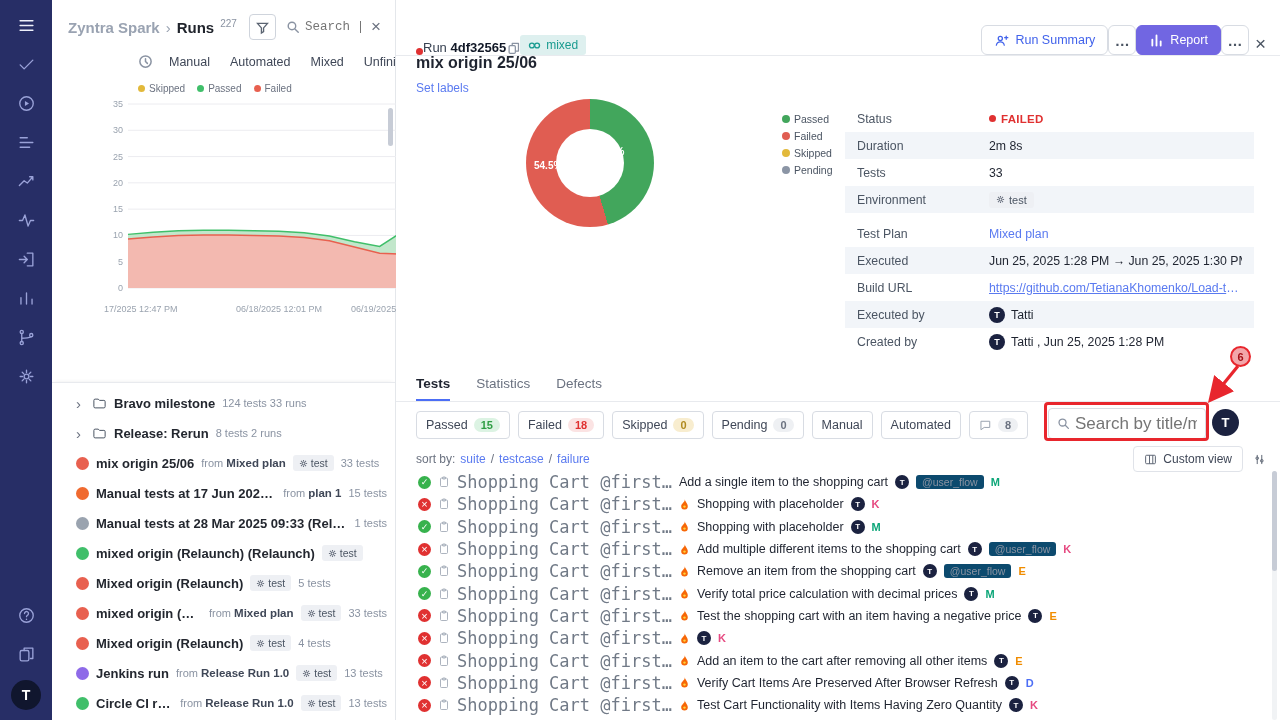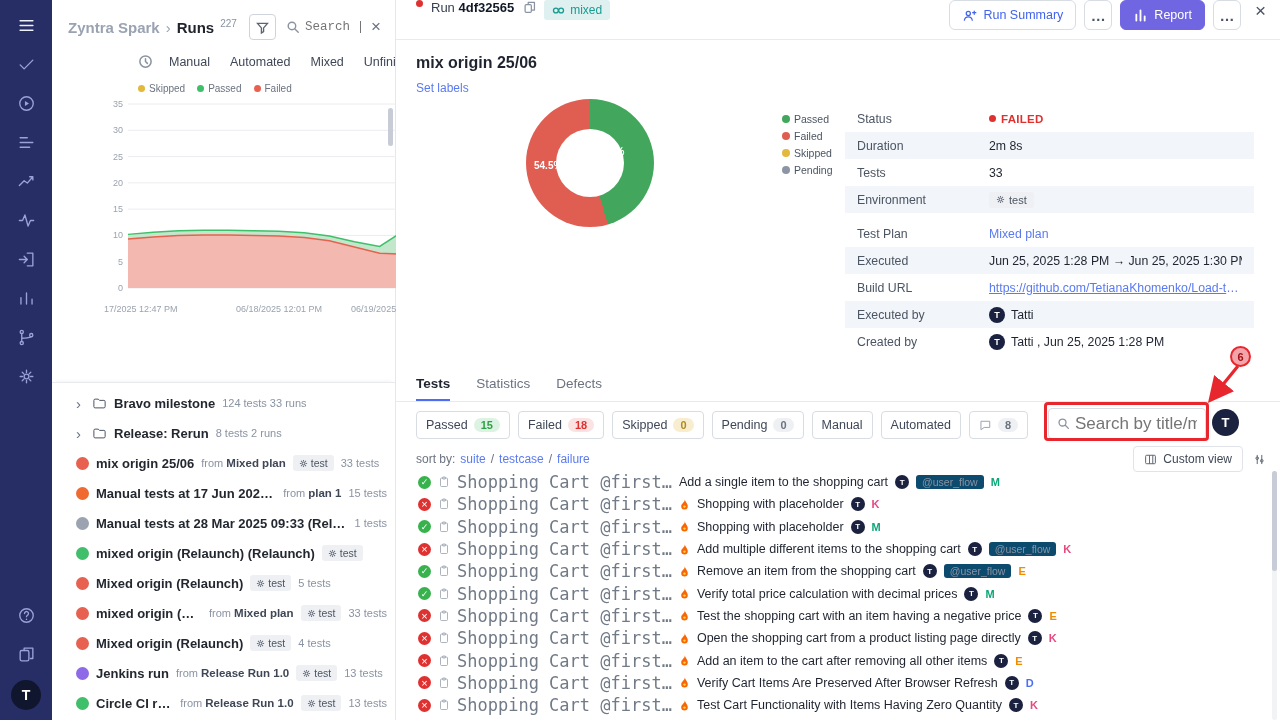--- a/index.html
+++ b/index.html
@@ -51,21 +51,21 @@
   .tr-from{font-size:11px;color:#8a93a2;flex-shrink:0}
   .tr-from b{color:#3f4757;font-size:11.5px}
   .tr-badge{display:flex;align-items:center;gap:3px;background:#eef0f4;border-radius:3px;padding:2px 6px;
     font-size:10.5px;color:#4b5563;flex-shrink:0}
   .gear-sm{width:9px;height:9px;stroke:#6b7280;fill:none;stroke-width:1.2}
   .tr-meta{font-size:11px;color:#8a93a2;flex-shrink:0}
   .rp-scroll{position:absolute;right:2px;top:108px;width:5px;height:38px;border-radius:3px;background:#c7ccd6;cursor:pointer}
 
   
   .run-view{flex:1;position:relative;background:#fff;min-width:0}
-  .rv-topbar{height:40px;border-bottom:1px solid #e8eaee;display:flex;align-items:flex-start;padding:0 14px 0 20px;gap:8px}
+  .rv-topbar{height:56px;border-bottom:1px solid #e8eaee;display:flex;align-items:flex-end;padding:0 14px 0 20px;gap:0}
   .rv-dot{width:7px;height:7px;border-radius:50%;background:#e03131;flex-shrink:0}
   .rv-run{font-size:13px;color:#374151}
   .rv-run b{color:#111827}
   .icon-btn{background:none;border:none;cursor:pointer;display:flex;align-items:center}
   .icon-btn svg{width:14px;height:14px;stroke:#8a93a2;fill:none;stroke-width:1.6;stroke-linejoin:round}
   .badge-mixed{background:#def0ef;color:#199b90;font-size:12px;border-radius:3px;padding:3px 8px;display:flex;
     gap:5px;align-items:center;cursor:pointer}
   .badge-mixed svg{width:13px;height:9px;stroke:#199b90;fill:none;stroke-width:1.5}
   .rv-spacer{flex:1}
   .btn{display:flex;align-items:center;gap:6px;border:1px solid #d8dce3;background:#fff;border-radius:6px;height:30px;
@@ -831,21 +831,20 @@
           <span class="st failed"></span>
           <svg class="clip" viewBox="0 0 24 24">
             <rect x="5" y="4" width="14" height="17" rx="2"></rect>
             <rect x="9" y="2" width="6" height="4" rx="1"></rect>
           </svg>
           <span class="t-suite">Shopping Cart @first…</span>
           <svg class="flame" viewBox="0 0 11 11">
             <path d="M5.5 0C6.8 3 2.2 4.2 2.2 7.2a3.3 3.3 0 0 0 6.6 0C8.8 5 7.2 4.2 5.5 0z" fill="#f76707"></path>
             <circle cx="5.5" cy="7.6" r="1.2" fill="#ffd43b"></circle>
           </svg>
-          <span class="t-title">Open the shopping cart from a product listing page directly</span>
           <span class="t-av">T</span>
 
           <span class="t-letter" style="color: rgb(230, 73, 128);">K</span>
         </div>
 
         <div class="test-row">
           <span class="st failed"></span>
           <svg class="clip" viewBox="0 0 24 24">
             <rect x="5" y="4" width="14" height="17" rx="2"></rect>
             <rect x="9" y="2" width="6" height="4" rx="1"></rect>

